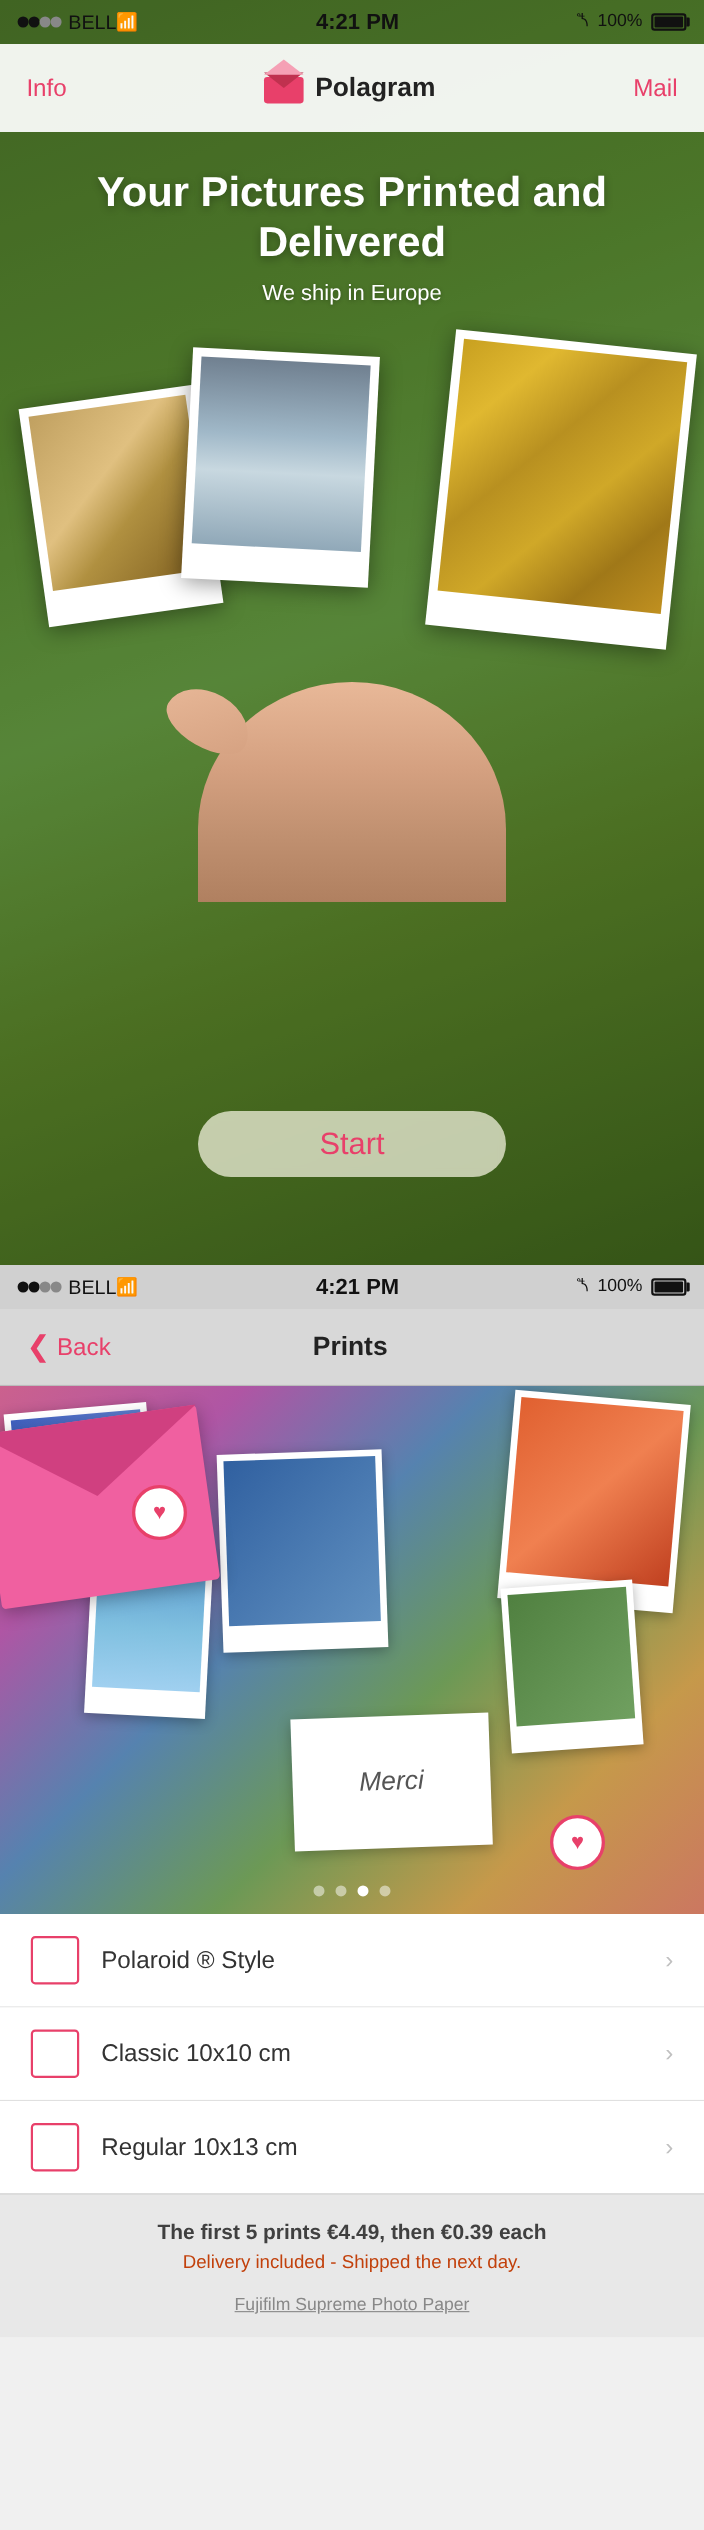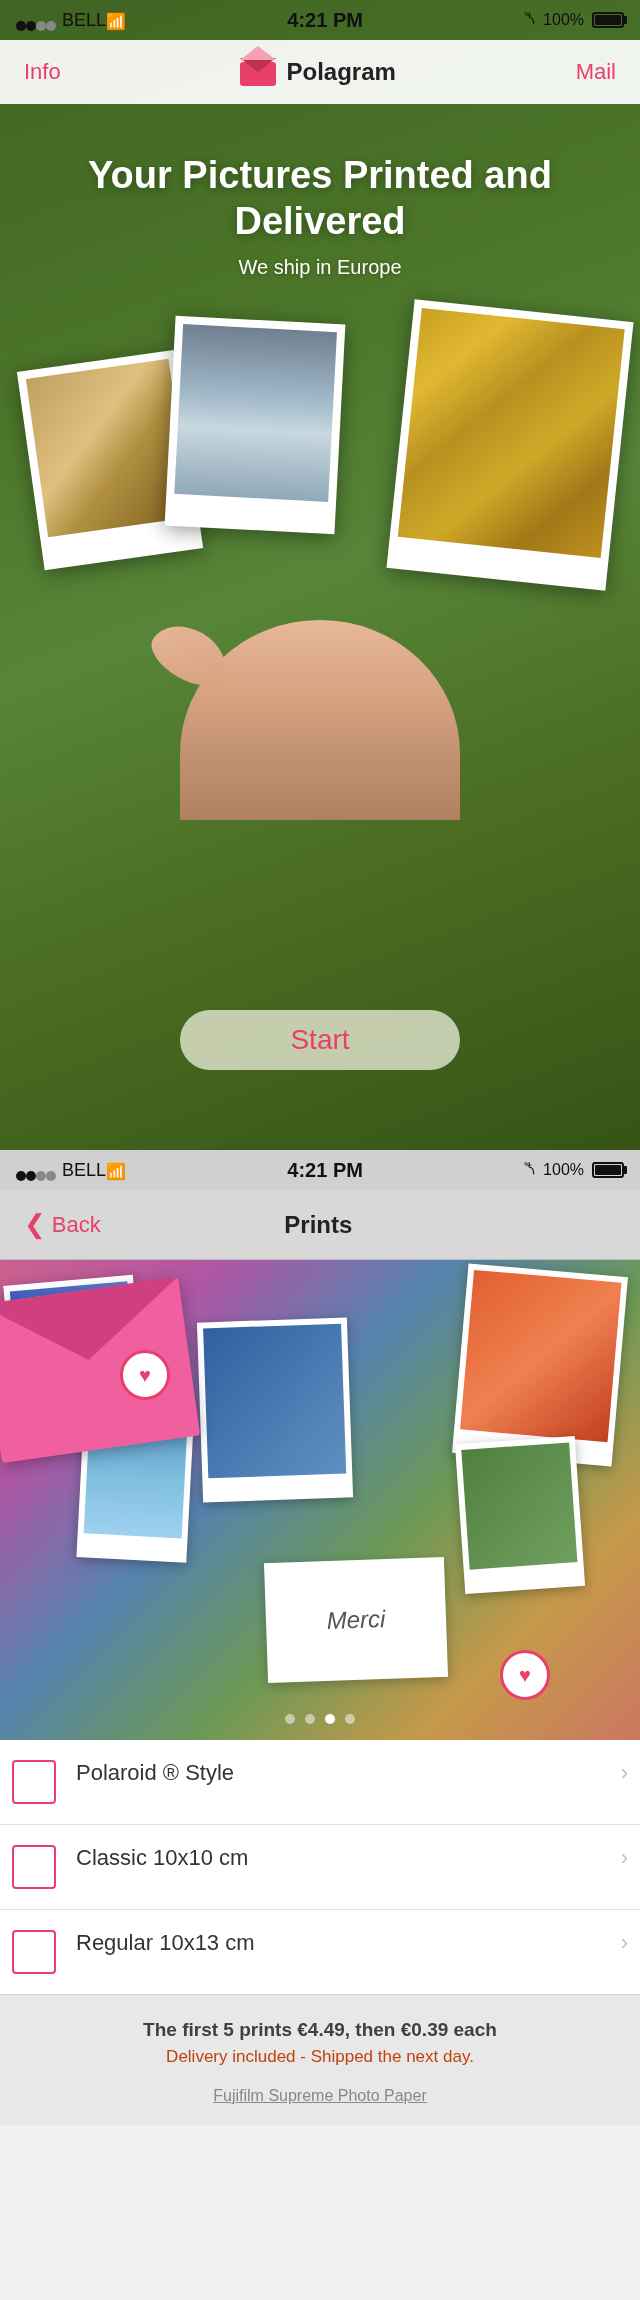--- a/index.html
+++ b/index.html
@@ -25,21 +25,21 @@
       height: 40px;
       display: flex;
       align-items: center;
       justify-content: space-between;
       padding: 0 16px;
       position: relative;
       z-index: 10;
     }
     .status-bar-left {
       display: flex;
-      align-items: flex-end;
+      align-items: center;
       gap: 0;
     }
     .dot {
       width: 10px; height: 10px;
       border-radius: 50%;
       background: #333;
     }
     .dot.filled { background: #111; }
     .dot.empty { background: #888; }
     .carrier { font-size: 18px; font-weight: 500; color: #111; margin-left: 6px; }
@@ -73,21 +73,21 @@
     .battery-fill {
       height: 100%;
       width: 100%;
       background: #111;
       border-radius: 1px;
     }
 
     
     .navbar1 {
       width: 100%;
-      height: 64px;
+      height: 80px;
       display: flex;
       align-items: center;
       justify-content: space-between;
       padding: 0 24px;
       background: rgba(255,255,255,0.92);
       position: relative;
       z-index: 10;
     }
     .nav-info {
       font-size: 22px;
@@ -413,21 +413,22 @@
     }
     .cdot.active { background: #fff; }
 
     
     .product-list {
       background: #fff;
       margin-top: 0;
     }
     .product-item {
       display: flex;
-      padding: 20px 12px;
+      align-items: center;
+      padding: 20px 28px;
       border-bottom: 1px solid #e0e0e0;
       cursor: pointer;
       background: #fff;
     }
     .product-item:last-child { border-bottom: none; }
     .product-checkbox {
       width: 44px; height: 44px;
       border: 2.5px solid #e8406a;
       border-radius: 4px;
       margin-right: 20px;

